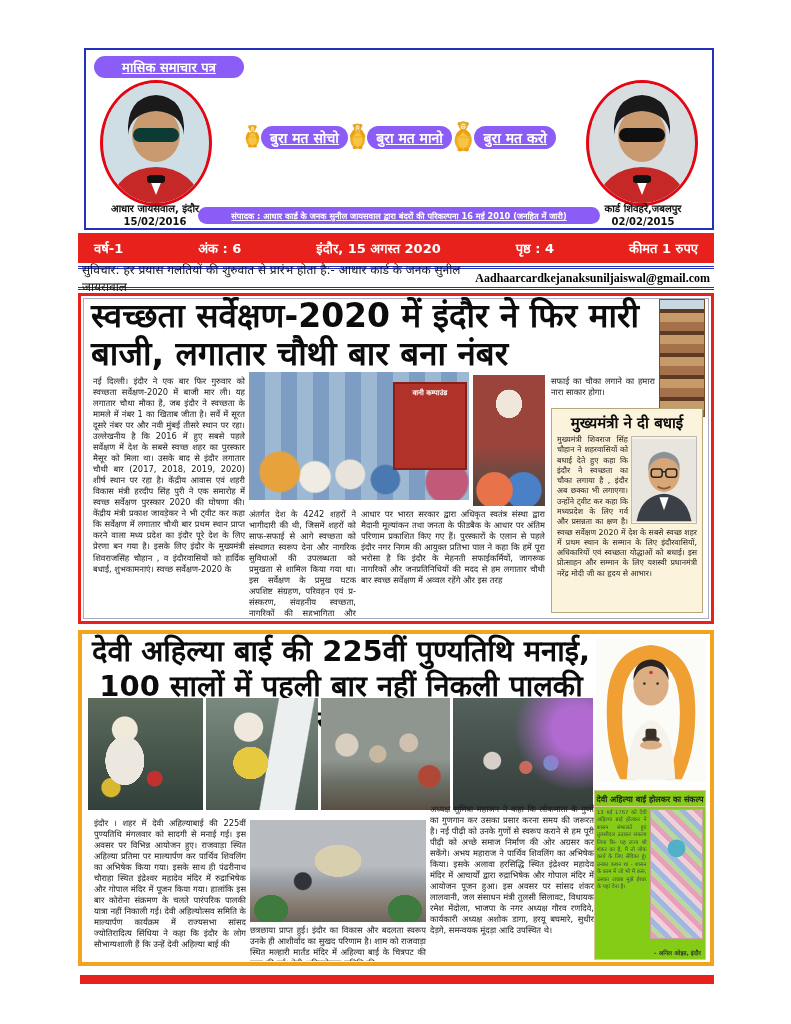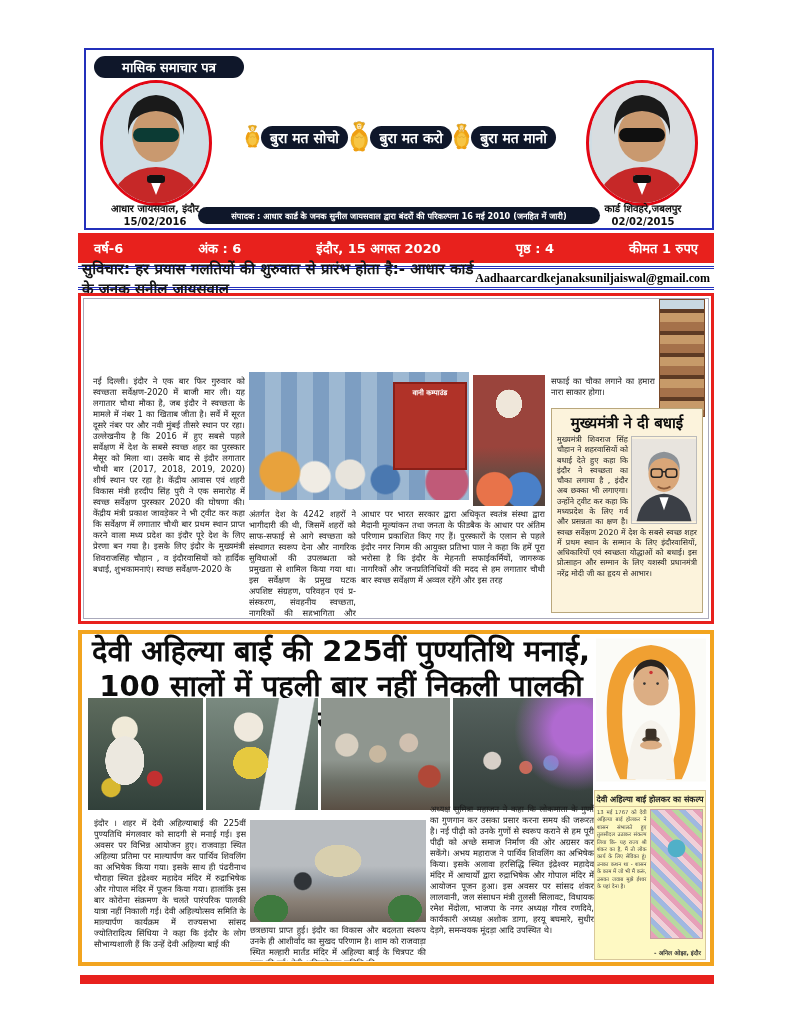--- a/index.html
+++ b/index.html
@@ -2,22 +2,22 @@
 <html><head>
 <meta charset="utf-8">
 <style>
   html,body{margin:0;padding:0;background:#fff;}
   .page{position:relative;width:791px;height:1024px;background:#fff;
         font-family:"DejaVu Sans",sans-serif;overflow:hidden;color:#111;}
 
   
   .masthead{position:absolute;left:84px;top:48px;width:630px;height:182px;
             border:2px solid #2330bb;background:#fff;box-sizing:border-box;}
-  .pill{background:#0f172a;color:#fff;font-weight:bold;border-radius:12px;
-        display:flex;align-items:center;justify-content:center;}
+  .pill{background:#8b5cf6;color:#fff;font-weight:bold;border-radius:12px;
+        display:flex;align-items:center;justify-content:center;text-decoration:underline;}
   .type-pill{position:absolute;left:8px;top:6px;width:150px;height:22px;font-size:13px;}
   .code-pill{position:absolute;right:8px;top:6px;width:168px;height:22px;font-size:12px;
              font-family:"Liberation Serif",serif;}
   .kid-frame{position:absolute;width:106px;height:120px;border-radius:50%;
              border:3px solid #e30613;overflow:hidden;background:#cfdde4;}
   .kid-left{left:14px;top:30px;}
   .kid-right{right:14px;top:30px;}
   .kid-svg{width:100%;height:100%;display:block;}
   .kid-caption{position:absolute;width:150px;text-align:center;font-weight:bold;
                font-size:10px;line-height:1.25;color:#111;}
@@ -32,21 +32,21 @@
                border-radius:9px;font-size:8.2px;font-weight:bold;white-space:nowrap;}
 
   
   .infobar{position:absolute;left:78px;top:233px;width:636px;height:30px;background:#e8211d;
            color:#fff;font-weight:bold;font-size:13px;display:flex;align-items:center;
            justify-content:space-between;padding:0 16px;box-sizing:border-box;}
   .quotebar{position:absolute;left:78px;top:266px;width:636px;height:24px;
             border-top:3px double #2330bb;border-bottom:3px double #2330bb;
             display:flex;align-items:center;justify-content:space-between;
             padding:0 4px;box-sizing:border-box;background:#fff;}
-  .quote-text{font-size:15px;font-weight:bold;color:#151515;}
+  .quote-text{font-size:12px;font-weight:normal;color:#151515;}
   .quote-email{font-size:12px;font-weight:bold;font-family:"Liberation Serif",serif;color:#000;}
 
   
   .article1{position:absolute;left:78px;top:293px;width:636px;height:331px;
             border:3px solid #e8211d;box-sizing:border-box;background:#fff;
             box-shadow:inset 0 0 0 2px #fff, inset 0 0 0 3px #aab;}
   .a1-headline{position:absolute;left:10px;top:1px;width:562px;font-size:33px;line-height:1.15;
                font-weight:bold;color:#0c0c0c;}
   .a1-tower{position:absolute;left:578px;top:3px;width:44px;height:116px;border:1px solid #7a4a2a;
             background:
@@ -115,21 +115,21 @@
   .a2-col1{position:absolute;left:12px;top:184px;width:152px;height:142px;}
   .a2-photo-raj{position:absolute;left:168px;top:186px;width:176px;height:102px;overflow:hidden;
       background:
         radial-gradient(ellipse 16% 24% at 12% 88%, #3f7a3f 0 60%, transparent 61%),
         radial-gradient(ellipse 16% 24% at 88% 88%, #3f7a3f 0 60%, transparent 61%),
         radial-gradient(circle at 30% 60%, #303438 0 6%, transparent 7%),
         radial-gradient(ellipse 22% 26% at 50% 40%, #d8cfae 0 60%, transparent 61%),
         linear-gradient(180deg,#b8bcc0 0 45%,#9aa0a6 60%,#8a8076 80%,#6e655c 100%);}
   .a2-col2cap{position:absolute;left:168px;top:291px;width:176px;height:36px;}
   .a2-col3{position:absolute;left:348px;top:170px;width:164px;height:156px;}
-  .a2-sidebar{position:absolute;right:4px;top:156px;width:112px;height:170px;background:#fef9c3;
+  .a2-sidebar{position:absolute;right:4px;top:156px;width:112px;height:170px;background:#84cc16;
               border:1px solid #d8c89a;box-sizing:border-box;display:flex;flex-direction:column;}
   .sb-title{font-size:8px;font-weight:bold;text-align:center;padding:2px 1px;
             border-bottom:1px solid #d8c89a;color:#222;}
   .sb-body{display:flex;flex:1;padding:2px;}
   .sb-text{font-size:5.3px;line-height:1.4;width:50px;color:#444;text-align:justify;overflow:hidden;}
   .sb-photo{width:52px;height:128px;margin-left:3px;border:1px solid #c8a0a0;
       background:
         radial-gradient(circle at 50% 30%, #50b0c8 0 9%, transparent 10%),
         repeating-linear-gradient(45deg,#e6a0b8 0 5px,#b8d8a0 5px 10px,#a0b8e0 10px 15px,#f0d0d8 15px 20px),
         linear-gradient(0deg,#c03030 0 18%,transparent 18%);}
@@ -199,71 +199,72 @@
         <div class="pill monkey-label">बुरा मत सोचो</div>
       </div>
       <div class="monkey">
         <svg class="monkey-svg" viewBox="0 0 70 100">
           <circle cx="23" cy="12" r="5" fill="#f2b01e" stroke="#a66d08"></circle>
             <circle cx="47" cy="12" r="5" fill="#f2b01e" stroke="#a66d08"></circle>
           <circle cx="35" cy="18" r="13" fill="#f2b01e" stroke="#a66d08"></circle>
           <ellipse cx="35" cy="20" rx="7" ry="9" fill="#ffe6ad"></ellipse>
           <circle cx="32.5" cy="17" r="1.2" fill="#222"></circle>
             <circle cx="37.5" cy="17" r="1.2" fill="#222"></circle>
+          <ellipse cx="35" cy="24.5" rx="2.4" ry="1.4" fill="#a66d08"></ellipse>
+          <ellipse cx="35" cy="64" rx="26" ry="32" fill="#f2b01e" stroke="#c07f0a"></ellipse>
+          <ellipse cx="35" cy="64" rx="17" ry="25" fill="#f7c544"></ellipse>
+          <path d="M22,52 q6,7 13,0" stroke="#a66d08" fill="none"></path>
+            <path d="M36,52 q6,7 13,0" stroke="#a66d08" fill="none"></path>
+          <ellipse cx="17" cy="42" rx="6" ry="17" fill="#ef9f12" transform="rotate(28 17 42)"></ellipse>
+          <ellipse cx="53" cy="42" rx="6" ry="17" fill="#ef9f12" transform="rotate(-28 53 42)"></ellipse>
+          <ellipse cx="25" cy="92" rx="8" ry="6" fill="#ef9f12"></ellipse>
+            <ellipse cx="45" cy="92" rx="8" ry="6" fill="#ef9f12"></ellipse>
+        </svg>
+        <div class="pill monkey-label">बुरा मत मानो</div>
+      </div>
+      <div class="monkey">
+        <svg class="monkey-svg" viewBox="0 0 70 100">
+          <circle cx="23" cy="12" r="5" fill="#f2b01e" stroke="#a66d08"></circle>
+            <circle cx="47" cy="12" r="5" fill="#f2b01e" stroke="#a66d08"></circle>
+          <circle cx="35" cy="18" r="13" fill="#f2b01e" stroke="#a66d08"></circle>
+          <ellipse cx="35" cy="20" rx="7" ry="9" fill="#ffe6ad"></ellipse>
+          <circle cx="32.5" cy="17" r="1.2" fill="#222"></circle>
+            <circle cx="37.5" cy="17" r="1.2" fill="#222"></circle>
           <ellipse cx="35" cy="24.5" rx="2" ry="1" fill="#a66d08"></ellipse>
           <ellipse cx="35" cy="64" rx="26" ry="32" fill="#f2b01e" stroke="#c07f0a"></ellipse>
           <ellipse cx="35" cy="64" rx="17" ry="25" fill="#f7c544"></ellipse>
           <path d="M22,52 q6,7 13,0" stroke="#a66d08" fill="none"></path>
             <path d="M36,52 q6,7 13,0" stroke="#a66d08" fill="none"></path>
           <ellipse cx="24" cy="40" rx="6" ry="15" fill="#ef9f12" transform="rotate(45 24 40)"></ellipse>
           <ellipse cx="46" cy="40" rx="6" ry="15" fill="#ef9f12" transform="rotate(-45 46 40)"></ellipse>
           <ellipse cx="25" cy="92" rx="8" ry="6" fill="#ef9f12"></ellipse>
             <ellipse cx="45" cy="92" rx="8" ry="6" fill="#ef9f12"></ellipse>
         </svg>
         <div class="pill monkey-label">बुरा मत करो</div>
       </div>
-      <div class="monkey">
-        <svg class="monkey-svg" viewBox="0 0 70 100">
-          <circle cx="23" cy="12" r="5" fill="#f2b01e" stroke="#a66d08"></circle>
-            <circle cx="47" cy="12" r="5" fill="#f2b01e" stroke="#a66d08"></circle>
-          <circle cx="35" cy="18" r="13" fill="#f2b01e" stroke="#a66d08"></circle>
-          <ellipse cx="35" cy="20" rx="7" ry="9" fill="#ffe6ad"></ellipse>
-          <circle cx="32.5" cy="17" r="1.2" fill="#222"></circle>
-            <circle cx="37.5" cy="17" r="1.2" fill="#222"></circle>
-          <ellipse cx="35" cy="24.5" rx="2.4" ry="1.4" fill="#a66d08"></ellipse>
-          <ellipse cx="35" cy="64" rx="26" ry="32" fill="#f2b01e" stroke="#c07f0a"></ellipse>
-          <ellipse cx="35" cy="64" rx="17" ry="25" fill="#f7c544"></ellipse>
-          <path d="M22,52 q6,7 13,0" stroke="#a66d08" fill="none"></path>
-            <path d="M36,52 q6,7 13,0" stroke="#a66d08" fill="none"></path>
-          <ellipse cx="17" cy="42" rx="6" ry="17" fill="#ef9f12" transform="rotate(28 17 42)"></ellipse>
-          <ellipse cx="53" cy="42" rx="6" ry="17" fill="#ef9f12" transform="rotate(-28 53 42)"></ellipse>
-          <ellipse cx="25" cy="92" rx="8" ry="6" fill="#ef9f12"></ellipse>
-            <ellipse cx="45" cy="92" rx="8" ry="6" fill="#ef9f12"></ellipse>
-        </svg>
-        <div class="pill monkey-label">बुरा मत मानो</div>
-      </div>
     </div>
 
     <div class="pill editor-pill">संपादक : आधार कार्ड के जनक सुनील जायसवाल द्वारा बंदरों की परिकल्पना 16 मई 2010 (जनहित में जारी)</div>
   </div>
 
   <div class="infobar">
-    <span>वर्ष-6</span>
+    <span>वर्ष-1</span>
     <span>अंक : 6</span>
     <span>इंदौर, 15 अगस्त 2020</span>
     <span>पृष्ठ : 4</span>
     <span>कीमत 1 रुपए</span>
   </div>
 
   <div class="quotebar">
     <span class="quote-text">सुविचार: हर प्रयास गलतियों की शुरुवात से प्रारंभ होता है:- आधार कार्ड के जनक सुनील जायसवाल</span>
     <span class="quote-email">Aadhaarcardkejanaksuniljaiswal@gmail.com</span>
   </div>
 
   <div class="article1">
+    <div class="a1-headline">स्वच्छता सर्वेक्षण-2020 में इंदौर ने फिर मारी बाजी, लगातार चौथी बार बना नंबर</div>
     <div class="a1-tower"></div>
 
     <div class="news-text a1-col1">नई दिल्ली। इंदौर ने एक बार फिर गुरुवार को स्वच्छता सर्वेक्षण-2020 में बाजी मार ली। यह लगातार चौथा मौका है, जब इंदौर ने स्वच्छता के मामले में नंबर 1 का खिताब जीता है। सर्वे में सूरत दूसरे नंबर पर और नवी मुंबई तीसरे स्थान पर रहा। उल्लेखनीय है कि 2016 में हुए सबसे पहले सर्वेक्षण में देश के सबसे स्वच्छ शहर का पुरस्कार मैसूर को मिला था। उसके बाद से इंदौर लगातार चौथी बार (2017, 2018, 2019, 2020) शीर्ष स्थान पर रहा है। केंद्रीय आवास एवं शहरी विकास मंत्री हरदीप सिंह पुरी ने एक समारोह में स्वच्छ सर्वेक्षण पुरस्कार 2020 की घोषणा की। केंद्रीय मंत्री प्रकाश जावड़ेकर ने भी ट्वीट कर कहा कि सर्वेक्षण में लगातार चौथी बार प्रथम स्थान प्राप्त करने वाला मध्य प्रदेश का इंदौर पूरे देश के लिए प्रेरणा बन गया है। इसके लिए इंदौर के मुख्यमंत्री शिवराजसिंह चौहान , व इंदौरवासियों को हार्दिक बधाई, शुभकामनाएं। स्वच्छ सर्वेक्षण-2020 के</div>
 
     <div class="a1-photo-main">
       <div class="arch">
         <span class="arch-text">वानी कम्पाउंड</span>
       </div>
     </div>
 

